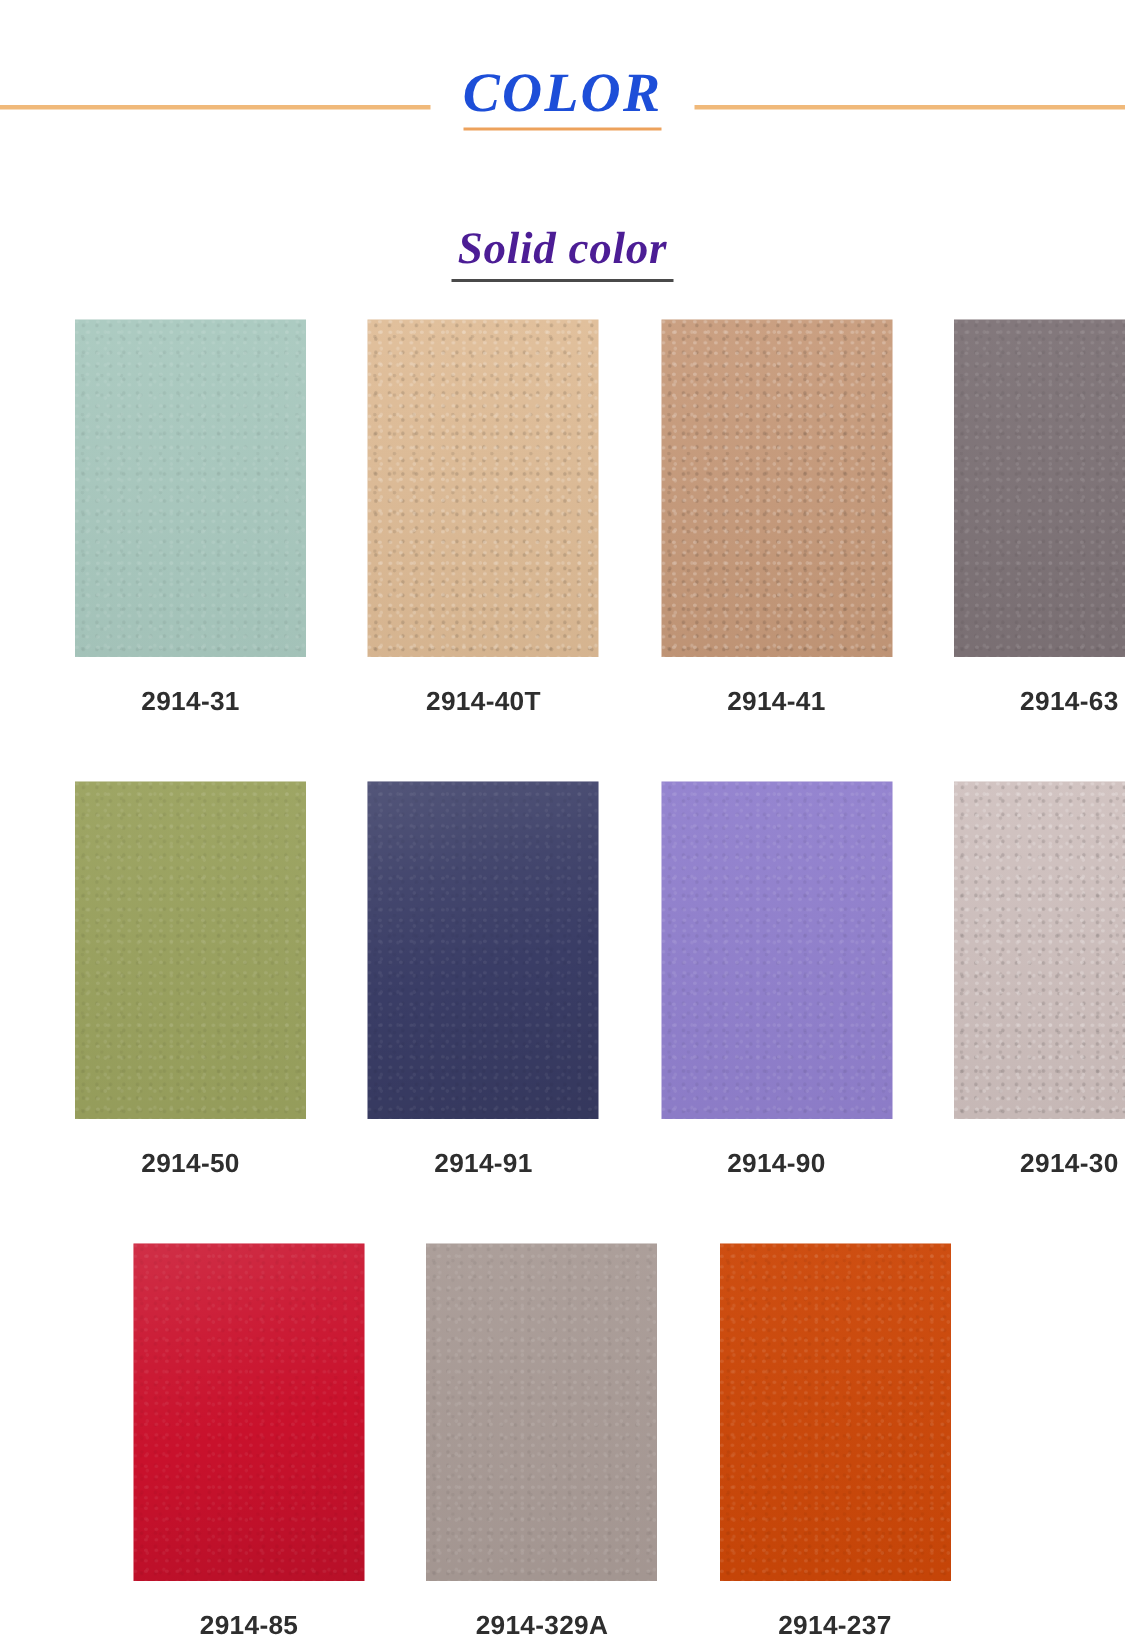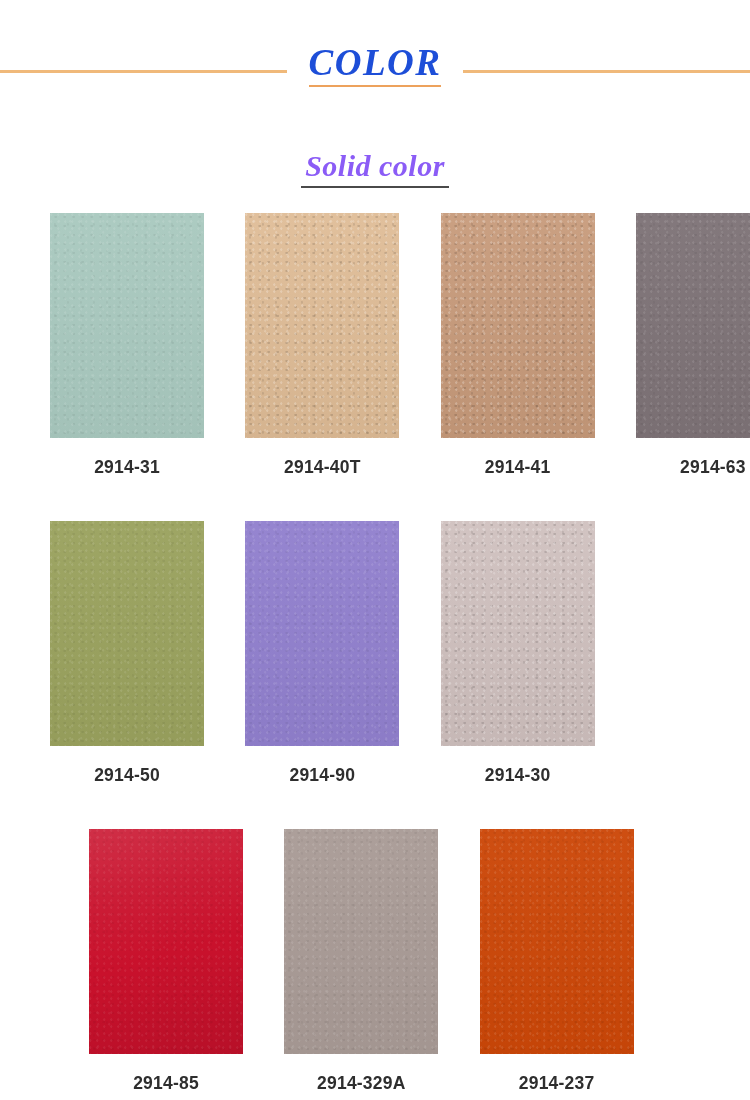--- a/index.html
+++ b/index.html
@@ -69,21 +69,21 @@
     width: 750px;
     text-align: center;
   }
   .section-title {
     display: inline-block;
     position: relative;
     font-family: "Liberation Serif", "DejaVu Serif", serif;
     font-style: italic;
     font-weight: 700;
     font-size: 30px;
-    color: #8b5cf6;
+    color: #4c1d95;
     line-height: 1.2;
     letter-spacing: 0.5px;
     padding: 0 4px;
   }
   .section-title-underline {
     position: absolute;
     left: 0;
     right: 0;
     bottom: -4px;
     height: 2px;
@@ -203,20 +203,27 @@
 
   <div class="grid-row">
     <div class="cell">
       <div class="swatch" style="background-color: rgb(154, 162, 94);">
         <div class="sheen" style="background: linear-gradient(rgba(255, 255, 255, 0.04) 0%, rgba(0, 0, 0, 0.035) 100%);"></div>
         <div class="grain" style="opacity: 0.18;"></div>
       </div>
       <div class="label">2914-50</div>
     </div>
     <div class="cell">
+      <div class="swatch" style="background-color: rgb(58, 61, 102);">
+        <div class="sheen" style="background: linear-gradient(165deg, rgba(255, 255, 255, 0.13) 0%, rgba(255, 255, 255, 0.05) 28%, rgba(0, 0, 0, 0) 55%, rgba(0, 0, 0, 0.09) 100%);"></div>
+        <div class="grain" style="opacity: 0.12;"></div>
+      </div>
+      <div class="label">2914-91</div>
+    </div>
+    <div class="cell">
       <div class="swatch" style="background-color: rgb(145, 128, 206);">
         <div class="sheen" style="background: linear-gradient(rgba(255, 255, 255, 0.04) 0%, rgba(0, 0, 0, 0.035) 100%);"></div>
         <div class="grain" style="opacity: 0.18;"></div>
       </div>
       <div class="label">2914-90</div>
     </div>
     <div class="cell">
       <div class="swatch" style="background-color: rgb(207, 192, 190);">
         <div class="sheen" style="background: linear-gradient(rgba(255, 255, 255, 0.06) 0%, rgba(0, 0, 0, 0.043) 100%);"></div>
         <div class="grain" style="opacity: 0.42;"></div>

